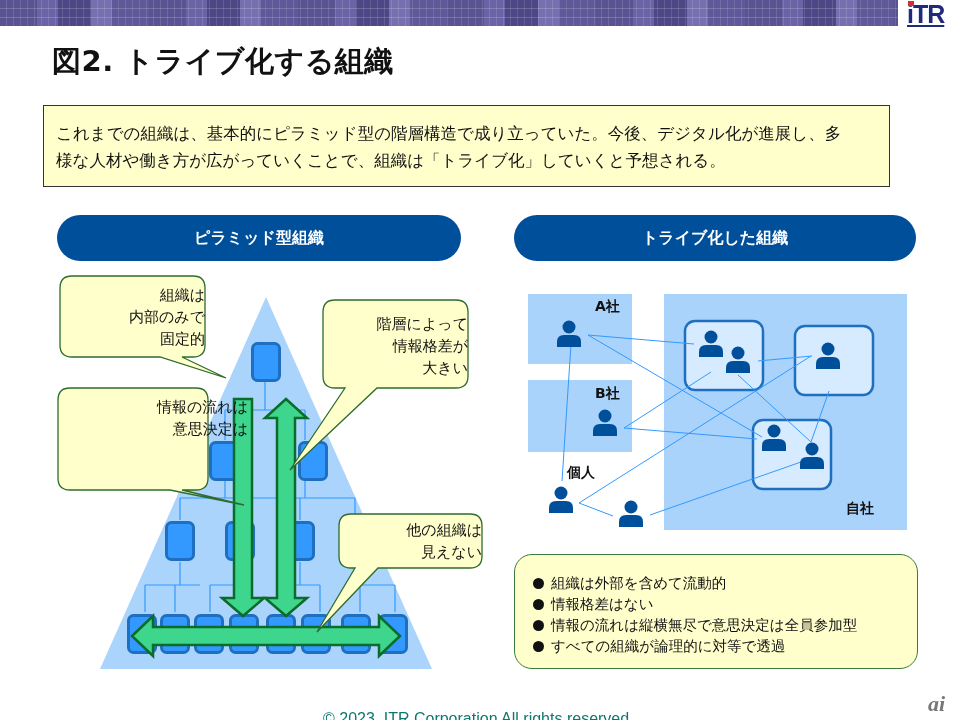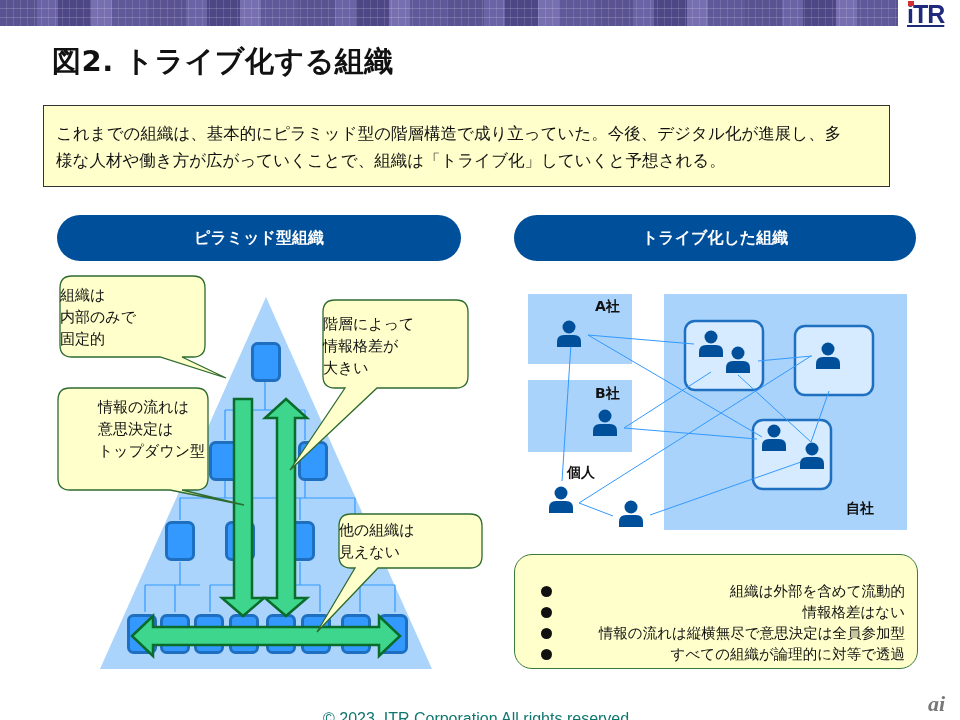--- a/index.html
+++ b/index.html
@@ -16,25 +16,25 @@
     font-size:25px;color:#1f2a7c;letter-spacing:-1px;line-height:28px;text-decoration:underline;}
   .logo .dot{position:absolute;left:1px;top:1px;width:6px;height:5px;background:#d03030;}
   .title{position:absolute;left:52px;top:42px;font-size:29px;font-weight:bold;color:#111;letter-spacing:0.5px;}
   .intro{position:absolute;left:43px;top:105px;width:847px;height:82px;box-sizing:border-box;
     background:#ffffcc;border:1px solid #333;padding:14px 0 0 12px;font-size:16.5px;line-height:27px;color:#111;}
   .pill{position:absolute;height:46px;border-radius:23px;background:#004f9a;color:#fff;font-weight:bold;
     font-size:16px;display:flex;align-items:center;justify-content:center;}
   .pill.left{left:57px;top:215px;width:404px;}
   .pill.right{left:514px;top:215px;width:402px;}
   svg{position:absolute;left:0;top:0;}
-  .bubble-text{position:absolute;text-align:left;font-size:15px;line-height:22px;color:#111;}
+  .bubble-text{position:absolute;text-align:right;font-size:15px;line-height:22px;color:#111;}
   .label{position:absolute;font-weight:bold;font-size:14px;color:#111;}
   .bullets{position:absolute;left:514px;top:554px;width:404px;height:115px;box-sizing:border-box;
     background:#ffffcc;border:1.5px solid #3a7a3a;border-radius:18px;padding:14px 0 0 14px;}
-  .bullets ul{list-style:none;margin:12px;padding:0;text-align:right;}
+  .bullets ul{list-style:none;margin:4px;padding:0;}
   .bullets li{font-size:14.5px;line-height:21px;color:#111;position:relative;padding-left:18px;}
   .bullets li .dot{position:absolute;left:0;top:5px;width:11px;height:11px;border-radius:50%;background:#111;}
   .footer{position:absolute;left:323px;top:710px;font-family:"Liberation Sans",sans-serif;font-size:16px;color:#0f766e;}
   .ai-logo{position:absolute;left:928px;top:691px;font-family:"Liberation Serif",serif;font-style:italic;font-weight:bold;
     font-size:22px;color:#777;}
 </style>
 </head>
 <body>
 
 <div class="banner"></div>
@@ -102,21 +102,20 @@
   <div>固定的</div>
 </div>
 <div class="bubble-text" style="left:323px;top:313px;width:145px;">
   <div>階層によって</div>
   <div>情報格差が</div>
   <div>大きい</div>
 </div>
 <div class="bubble-text" style="left:58px;top:396px;width:150px;padding-left:40px;">
   <div>情報の流れは</div>
   <div>意思決定は</div>
-  <div>トップダウン型</div>
 </div>
 <div class="bubble-text" style="left:339px;top:519px;width:143px;">
   <div>他の組織は</div>
   <div>見えない</div>
 </div>
 
 <svg width="960" height="720">
   <defs>
     <symbol id="person" viewBox="0 0 26 28">
       <circle cx="13" cy="7" r="6.5" fill="#004f9a"></circle>

